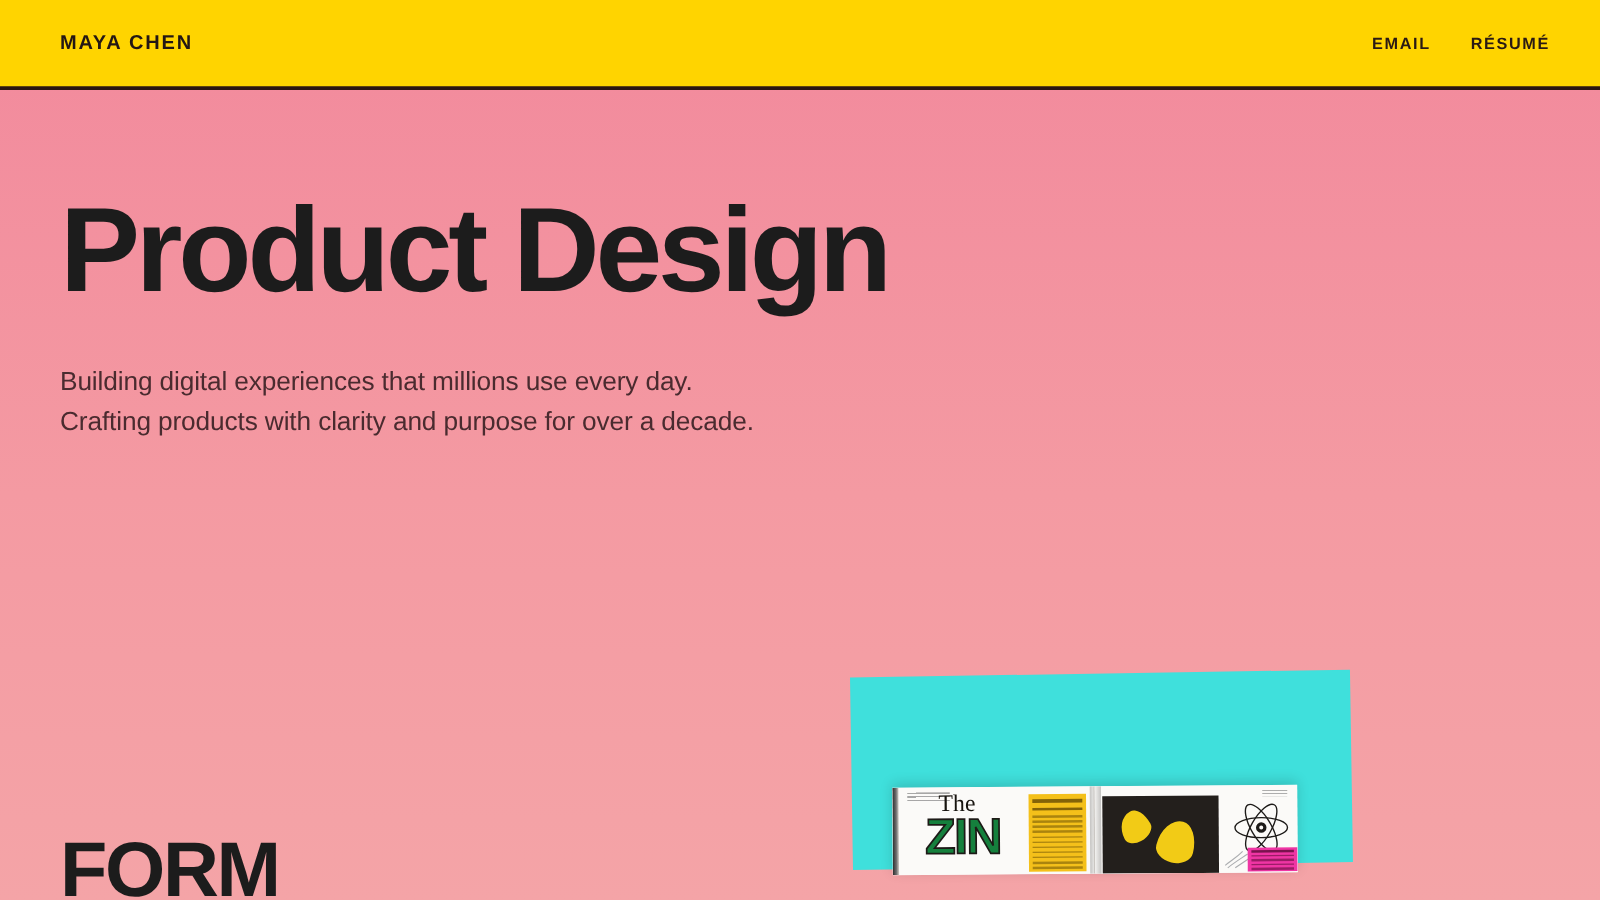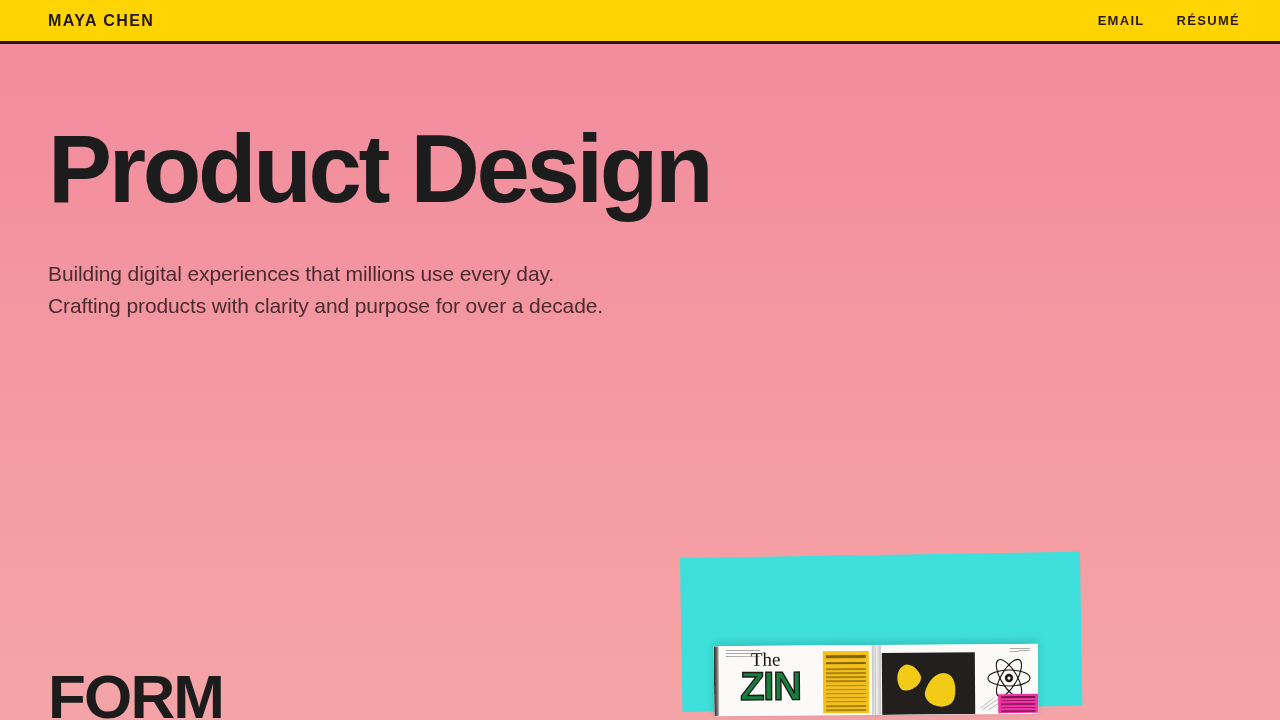--- a/index.html
+++ b/index.html
@@ -14,21 +14,21 @@
     font-family: "Liberation Sans", sans-serif;
     background: linear-gradient(180deg, #f2899c 0%, #f49aa2 55%, #f4a4a7 100%);
     position: relative;
   }
 
   
   .site-header {
     position: absolute;
     top: 0; left: 0;
     width: 1280px;
-    height: 44px;
+    height: 72px;
     background: #ffd400;
     border-bottom: 3px solid #2a1510;
     display: flex;
     align-items: center;
     justify-content: space-between;
     padding: 0 40px 0 48px;
     z-index: 30;
   }
 
   .brand {
@@ -65,20 +65,21 @@
     z-index: 10;
   }
 
   .hero-title {
     font-size: 96px;
     font-weight: bold;
     line-height: 0.99;
     letter-spacing: -0.035em;
     color: #1c1c1c;
     white-space: nowrap;
+    margin-top: 32px;
   }
 
   .amp {
     color: #4a2c2c;
   }
 
   .hero-sub {
     margin-top: 42px;
     font-size: 21px;
     line-height: 1.52;
@@ -100,21 +101,21 @@
     font-weight: bold;
     letter-spacing: -0.03em;
     color: #1c1c1c;
     line-height: 1;
   }
 
   
   .artwork {
     position: absolute;
     left: 672px;
-    top: 552px;
+    top: 536px;
     width: 420px;
     height: 160px;
     z-index: 8;
   }
 
   .backdrop {
     position: absolute;
     left: 8px;
     top: 6px;
     width: 400px;

